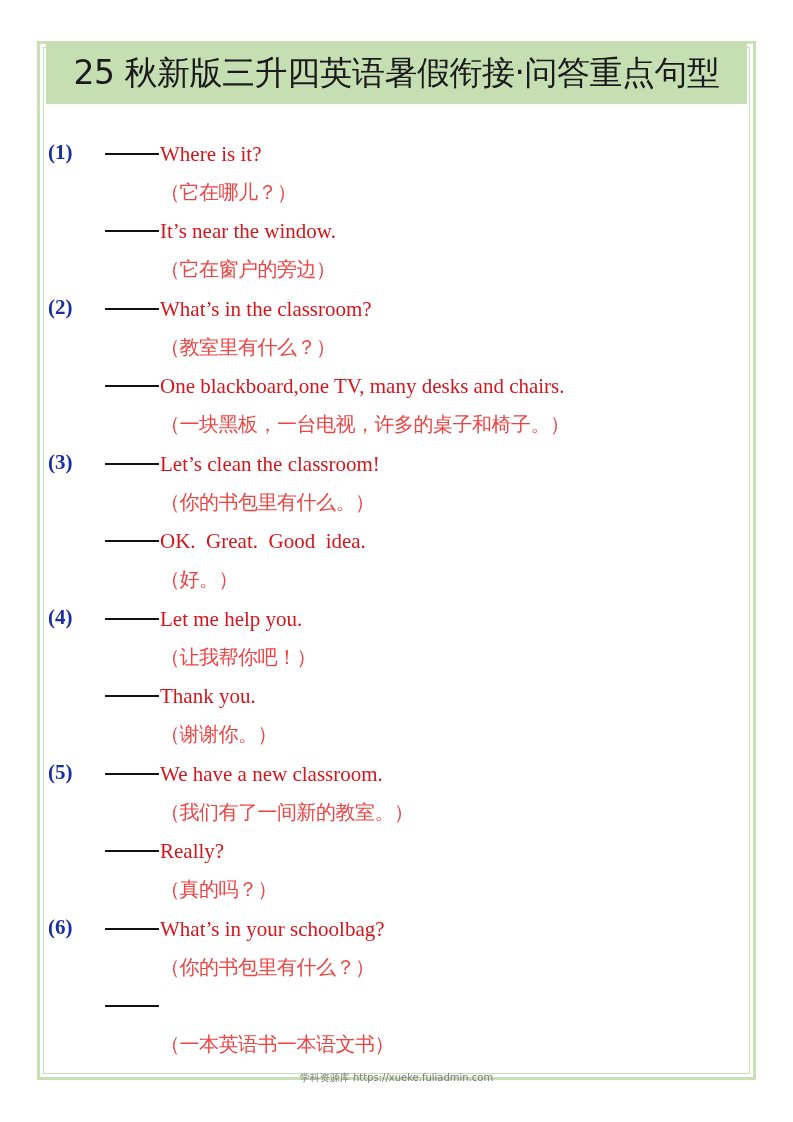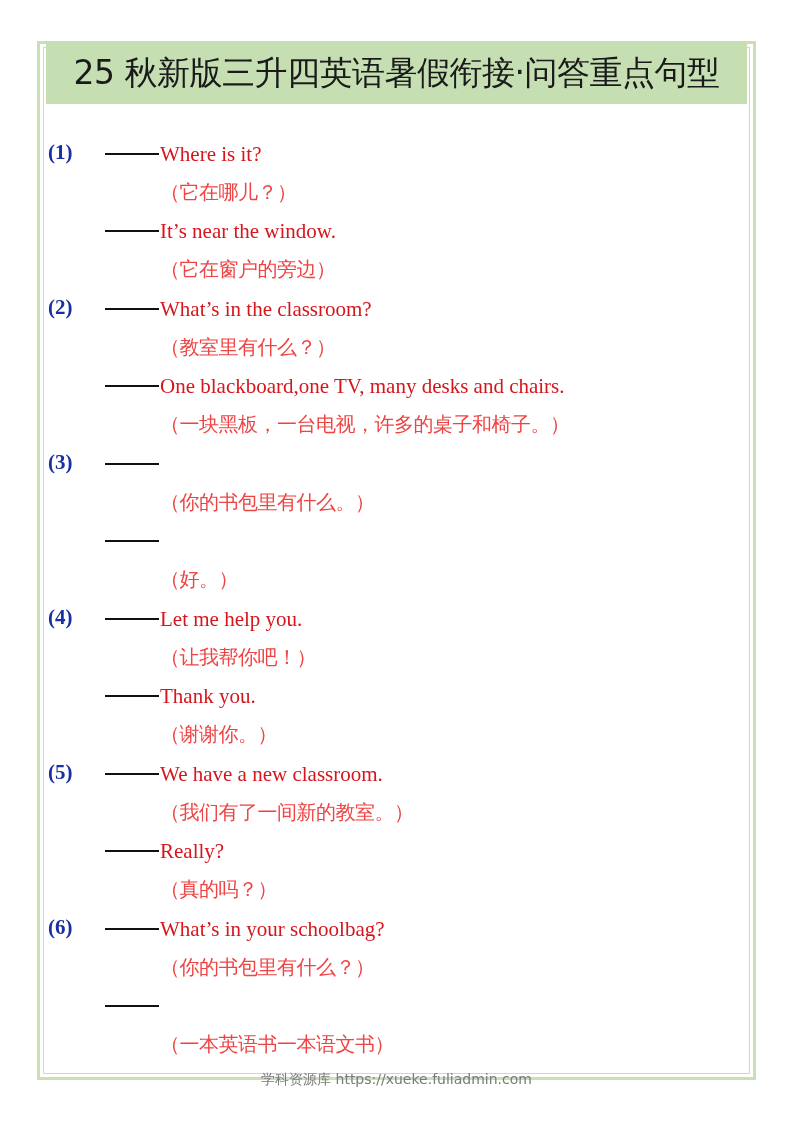--- a/index.html
+++ b/index.html
@@ -7,21 +7,21 @@
   .frame-outer { position:absolute; left:37px; top:41px; width:719px; height:1039px; border:3px solid #c9e0b4; box-sizing:border-box; }
   .frame-inner { position:absolute; left:43px; top:47px; width:707px; height:1027px; border:1px solid #c9e0b4; box-sizing:border-box; }
   .title-bar { position:absolute; left:46px; top:42px; width:701px; height:62px; background:#c5dfb3; display:flex; align-items:center; justify-content:center; }
   .title-text { font-family:"DejaVu Sans", sans-serif; font-size:33px; color:#1a1a1a; letter-spacing:-0.5px; white-space:nowrap; }
   .qa { position:absolute; left:0; top:0; }
   .row { position:absolute; height:30px; display:flex; align-items:center; white-space:nowrap; }
   .num { position:absolute; left:48px; font-family:"Liberation Serif", serif; font-weight:bold; font-size:21px; color:#1a2fa0; }
   .dash { display:inline-block; width:54px; height:2px; background:#111; margin-right:1px; }
   .en { font-family:"Liberation Serif", serif; font-size:21px; color:#d6161c; }
   .zh { font-family:"DejaVu Sans", sans-serif; font-size:20px; color:#ef4444; letter-spacing:-0.5px; }
-  .footer { position:absolute; top:1071px; left:0; width:793px; text-align:center; font-family:"DejaVu Sans", sans-serif; font-size:14px; color:#7a7a7a; }
+  .footer { position:absolute; top:1071px; left:0; width:793px; text-align:center; font-family:"DejaVu Sans", sans-serif; font-size:10px; color:#7a7a7a; }
 </style>
 </head>
 <body>
 
 <div class="frame-outer"></div>
 <div class="frame-inner"></div>
 <div class="title-bar">
   <span class="title-text">25 秋新版三升四英语暑假衔接·问答重点句型</span>
 </div>
 
@@ -55,26 +55,28 @@
       <span class="dash"></span>
       <span class="en">One blackboard,one TV, many desks and chairs.</span>
     </div>
   <div class="row" style="left:160px;top:409px">
       <span class="zh">（一块黑板，一台电视，许多的桌子和椅子。）</span>
     </div>
 
   <span class="num" style="top:450px">(3)</span>
   <div class="row" style="left:105px;top:449px">
       <span class="dash"></span>
+      <span class="en">Let’s clean the classroom!</span>
     </div>
   <div class="row" style="left:160px;top:487px">
       <span class="zh">（你的书包里有什么。）</span>
     </div>
   <div class="row" style="left:105px;top:526px">
       <span class="dash"></span>
+      <span class="en" style="white-space:pre">OK.  Great.  Good  idea.</span>
     </div>
   <div class="row" style="left:160px;top:564px">
       <span class="zh">（好。）</span>
     </div>
 
   <span class="num" style="top:605px">(4)</span>
   <div class="row" style="left:105px;top:604px">
       <span class="dash"></span>
       <span class="en">Let me help you.</span>
     </div>

